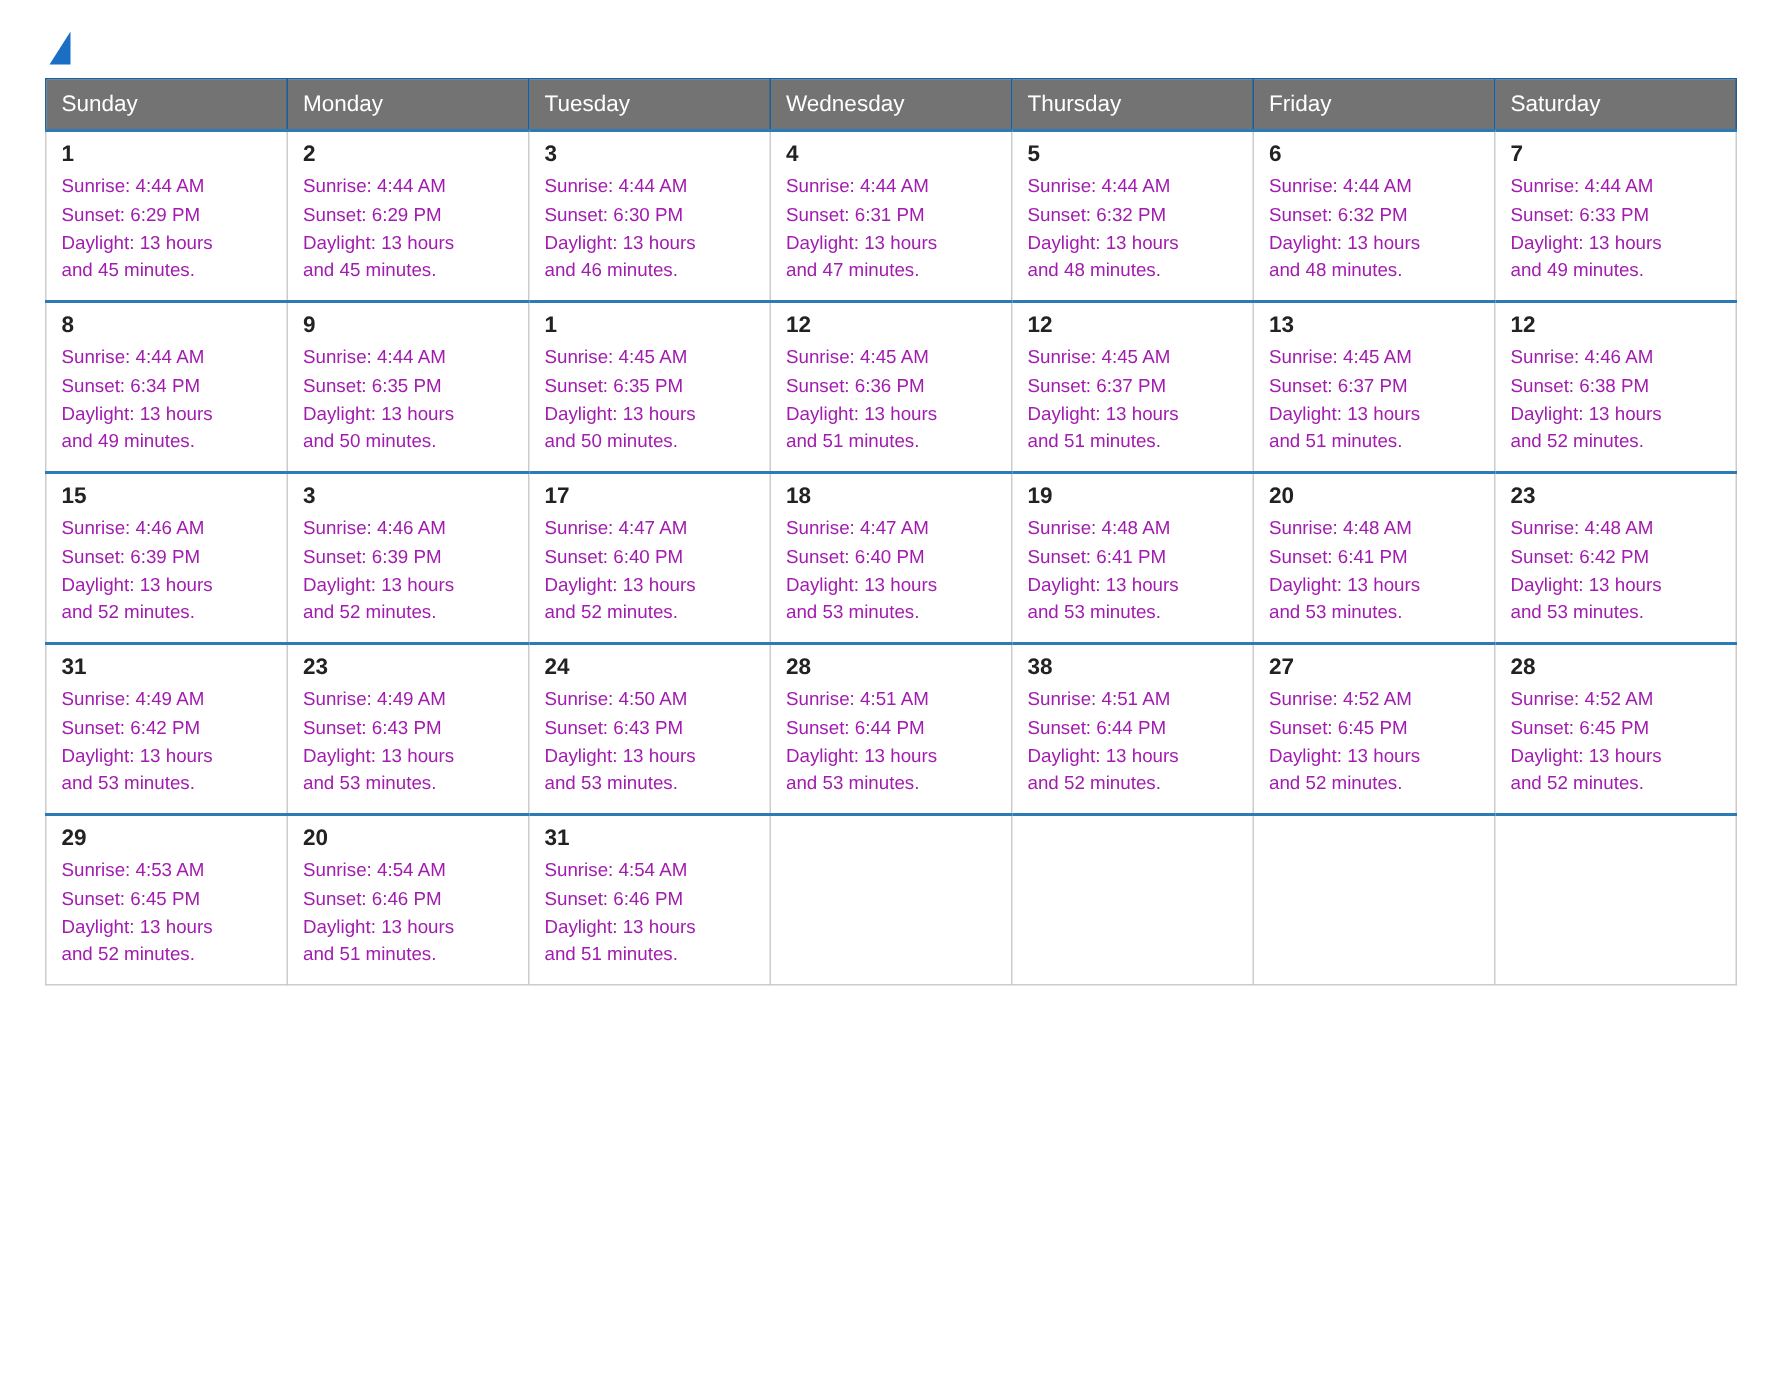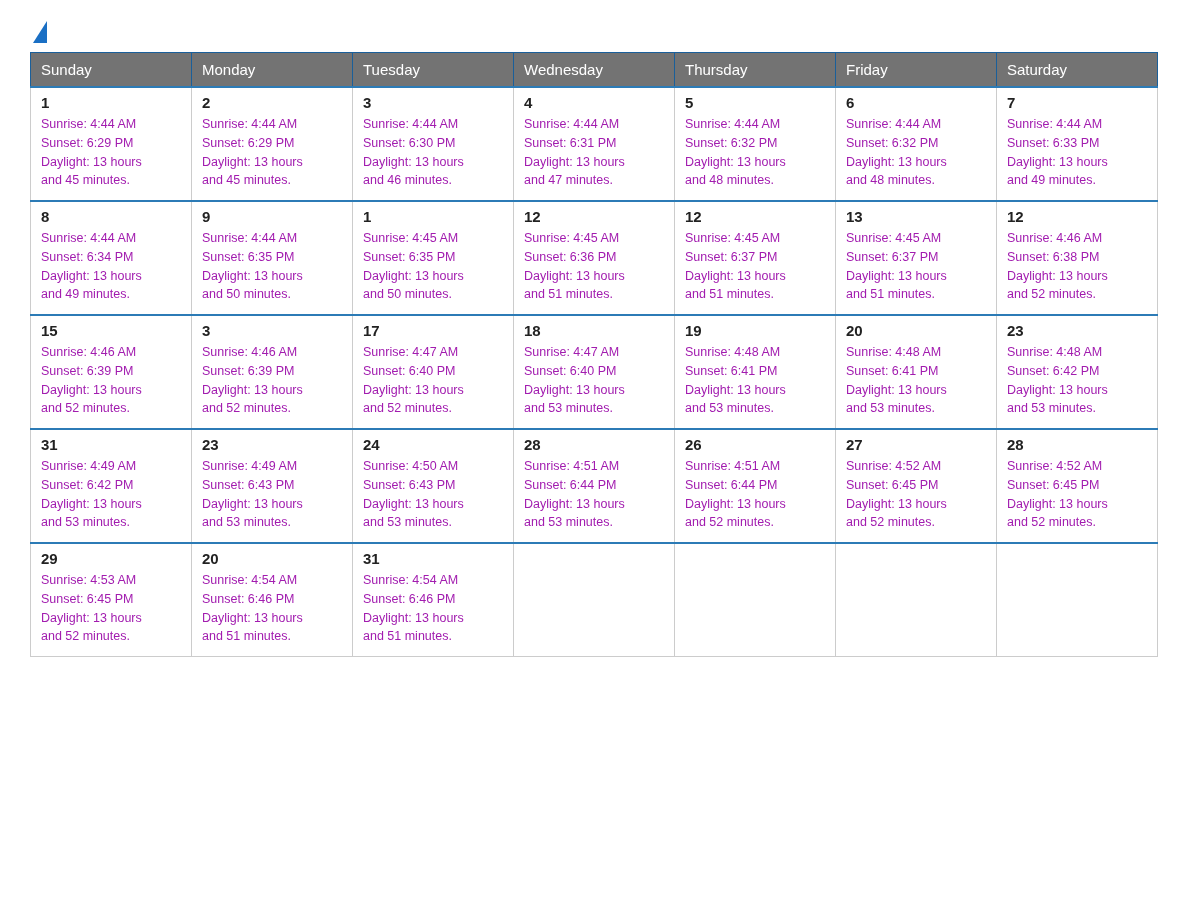--- a/index.html
+++ b/index.html
@@ -350,21 +350,21 @@
         <td>
           <span class="day-number">28</span>
         <div class="day-info">
           Sunrise: 4:51 AM<br>
           Sunset: 6:44 PM<br>
           Daylight: 13 hours<br>
           and 53 minutes.
         </div>
         </td>
         <td>
-          <span class="day-number">26</span>
+          <span class="day-number">38</span>
         <div class="day-info">
           Sunrise: 4:51 AM<br>
           Sunset: 6:44 PM<br>
           Daylight: 13 hours<br>
           and 52 minutes.
         </div>
         </td>
         <td>
           <span class="day-number">27</span>
         <div class="day-info">

